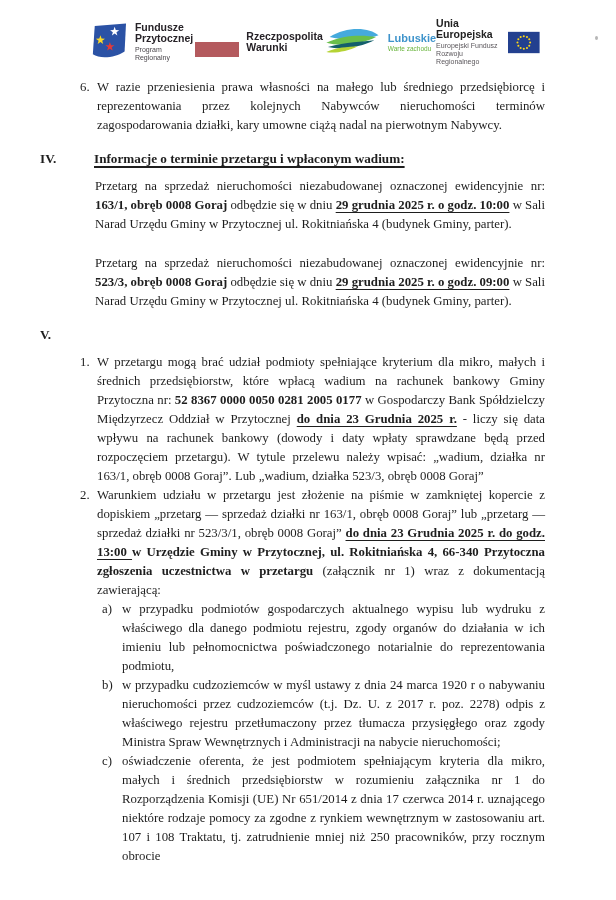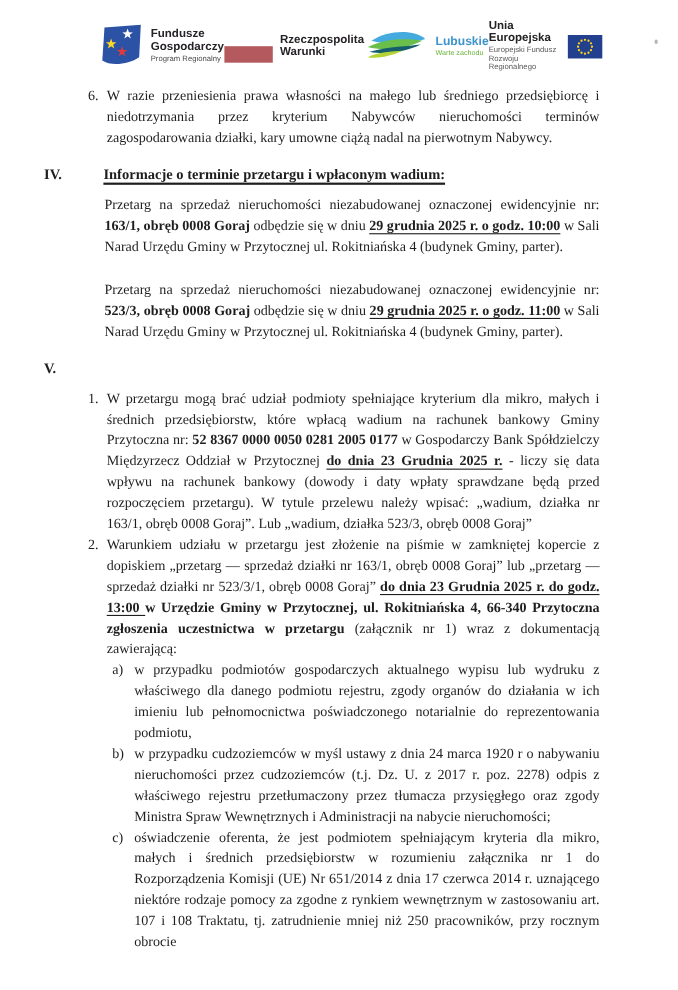--- a/index.html
+++ b/index.html
@@ -68,21 +68,21 @@
     <div class="logo-group">
       <svg width="40" height="40" viewBox="0 0 40 40">
         <path d="M5,3 L38,0.5 L36.5,30 C27,36.5 11,38.5 3,33 Z" fill="#2b52a5"></path>
         <polygon fill="#ffffff" points="26,4 27.2,7.4 30.8,7.5 27.9,9.6 28.9,13.1 26,11 23.1,13.1 24.1,9.6 21.2,7.5 24.8,7.4"></polygon>
         <polygon fill="#fdd926" points="11,13 12.2,16.4 15.8,16.5 12.9,18.6 13.9,22.1 11,20 8.1,22.1 9.1,18.6 6.2,16.5 9.8,16.4"></polygon>
         <polygon fill="#e23a39" points="21,20 22.2,23.4 25.8,23.5 22.9,25.6 23.9,29.1 21,27 18.1,29.1 19.1,25.6 16.2,23.5 19.8,23.4"></polygon>
       </svg>
       <div>
         <div class="logo-title">
           <div>Fundusze</div>
-          <div>Gospodarczy</div>
+          <div>Przytocznej</div>
         </div>
         <div class="logo-sub">Program Regionalny</div>
       </div>
     </div>
 
     <div class="logo-group">
       <div class="pl-flag">
         <div class="w"></div>
           <div class="r"></div>
       </div>
@@ -133,31 +133,31 @@
     </div>
   </div>
 
   <div class="speck"></div>
 
   <div class="doc">
 
 
     <div class="num-item">
       <span class="marker">6.</span>
-      <span class="itext">W razie przeniesienia prawa własności na małego lub średniego przedsiębiorcę i niedotrzymania przez kryterium Nabywców nieruchomości terminów zagospodarowania działki, kary umowne ciążą nadal na pierwotnym Nabywcy.</span>
+      <span class="itext">W razie przeniesienia prawa własności na małego lub średniego przedsiębiorcę i reprezentowania przez kolejnych Nabywców nieruchomości terminów zagospodarowania działki, kary umowne ciążą nadal na pierwotnym Nabywcy.</span>
     </div>
 
     <div class="sec-head">
       <span class="roman">IV.</span>
       <span class="stitle">Informacje o terminie przetargu i wpłaconym wadium:</span>
     </div>
 
     <p class="p-body"><span>Przetarg na sprzedaż nieruchomości niezabudowanej oznaczonej ewidencyjnie nr: </span><span class="b">163/1, obręb 0008 Goraj</span><span> odbędzie się w dniu </span><span class="b u">29 grudnia  2025 r. o godz. 10:00</span><span> w Sali Narad Urzędu Gminy w Przytocznej ul. Rokitniańska 4 (budynek Gminy, parter).</span></p>
     <div class="gap20"></div>
-    <p class="p-body"><span>Przetarg na sprzedaż nieruchomości niezabudowanej oznaczonej ewidencyjnie nr: </span><span class="b">523/3, obręb 0008 Goraj</span><span> odbędzie się w dniu </span><span class="b u">29 grudnia  2025 r. o godz. 11:00</span><span> w Sali Narad Urzędu Gminy w Przytocznej ul. Rokitniańska 4 (budynek Gminy, parter).</span></p>
+    <p class="p-body"><span>Przetarg na sprzedaż nieruchomości niezabudowanej oznaczonej ewidencyjnie nr: </span><span class="b">523/3, obręb 0008 Goraj</span><span> odbędzie się w dniu </span><span class="b u">29 grudnia  2025 r. o godz. 09:00</span><span> w Sali Narad Urzędu Gminy w Przytocznej ul. Rokitniańska 4 (budynek Gminy, parter).</span></p>
 
     <div class="sec-head">
       <span class="roman">V.</span>
     </div>
 
     <div class="num-item">
       <span class="marker">1.</span>
       <span class="itext"><span>W przetargu mogą brać udział podmioty spełniające kryterium dla mikro, małych i średnich przedsiębiorstw, które wpłacą wadium na rachunek bankowy Gminy Przytoczna nr: </span><span class="b">52 8367 0000 0050 0281 2005 0177</span><span> w Gospodarczy Bank Spółdzielczy Międzyrzecz Oddział w Przytocznej </span><span class="b u">do dnia 23 Grudnia  2025 r.</span><span> - liczy się data wpływu na rachunek bankowy (dowody i daty wpłaty sprawdzane będą przed rozpoczęciem przetargu). W tytule przelewu należy wpisać: „wadium, działka nr 163/1, obręb 0008 Goraj”. Lub „wadium, działka 523/3, obręb 0008 Goraj”</span></span>
     </div>
 

